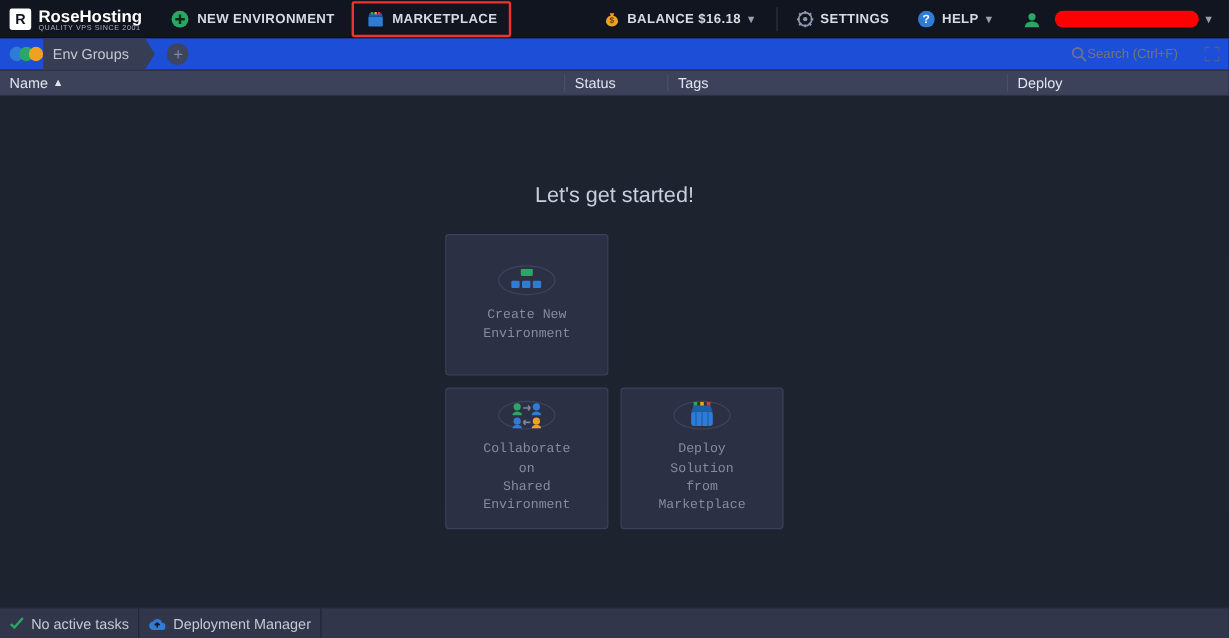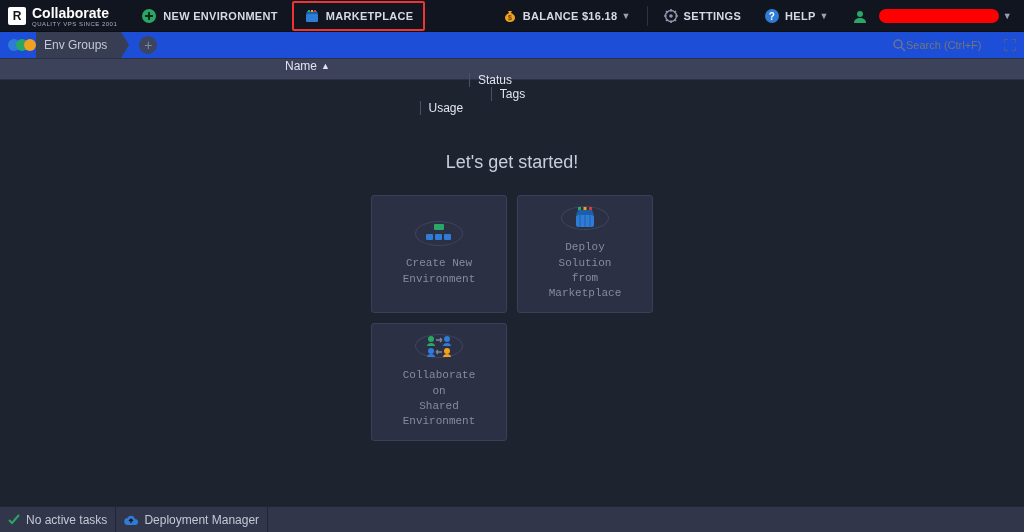--- a/index.html
+++ b/index.html
@@ -119,21 +119,20 @@
   
   .tableheader {
     height: 22px;
     background: #3c425a;
     display:flex;
     align-items:center;
     font-size: 12px;
     color:#e2e5ef;
     border-top:1px solid #2b3044;
     border-bottom:1px solid #2b3044;
-    flex-direction:column;
   }
   .th { padding: 0 8px; }
   .th-name { width: 470px; display:flex; align-items:center; }
   .th-status { width: 86px; border-left:1px solid #4a5068; }
   .th-tags { flex:1; border-left:1px solid #4a5068; }
   .th-usage { width: 185px; border-left:1px solid #4a5068; }
   .sort-arrow { margin-left:4px; font-size:9px; }
 
   
   .main {
@@ -198,21 +197,21 @@
 
   svg { display:block; }
 </style>
 </head>
 <body>
 
 <div class="topbar">
   <div class="brand">
     <span class="brand-icon">R</span>
     <span>
-      <span>Collaborate</span>
+      <span>RoseHosting</span>
       <span class="brand-sub">QUALITY VPS SINCE 2001</span>
     </span>
   </div>
 
   <div class="top-btn">
     <span class="ico">
       <svg width="16" height="16" viewBox="0 0 16 16">
           <circle cx="8" cy="8" r="7" fill="#2aa765"></circle>
           <path d="M8 4v8M4 8h8" stroke="#0b2c18" stroke-width="2"></path>
         </svg>
@@ -312,56 +311,39 @@
   </div>
 </div>
 
 <div class="tableheader">
   <div class="th th-name">
     <span>Name</span>
     <span class="sort-arrow">▲</span>
   </div>
   <div class="th th-status"><span>Status</span></div>
   <div class="th th-tags"><span>Tags</span></div>
-  <div class="th th-usage"><span>Usage</span></div>
+  <div class="th th-usage"><span>Deploy</span></div>
 </div>
 
 <div class="main">
   <div class="get-started">Let's get started!</div>
   <div class="cards">
 
     <div class="card">
       <div class="iconwrap">
         <svg width="26" height="20" viewBox="0 0 26 20">
           <rect x="8" y="0" width="10" height="6" rx="1" fill="#2aa765"></rect>
           <rect x="0" y="10" width="7" height="6" rx="1" fill="#2e7cd6"></rect>
           <rect x="9" y="10" width="7" height="6" rx="1" fill="#2e7cd6"></rect>
           <rect x="18" y="10" width="7" height="6" rx="1" fill="#2e7cd6"></rect>
         </svg>
       </div>
       <div class="label">
         <span>Create New</span><br>
         <span>Environment</span>
-      </div>
-    </div>
-
-    <div class="card">
-      <div class="iconwrap">
-        <svg width="24" height="22" viewBox="0 0 24 22">
-          <rect x="3" y="8" width="18" height="12" rx="2" fill="#2e7cd6"></rect>
-          <path d="M3 8h18l-2-5H5z" fill="#1b5fa8"></path>
-          <path d="M7 8v12M12 8v12M17 8v12" stroke="#1b5fa8" stroke-width="1"></path>
-          <rect x="5" y="0" width="3" height="3" fill="#2aa765"></rect>
-          <rect x="10.5" y="0" width="3" height="3" fill="#f0a11f"></rect>
-          <rect x="16" y="0" width="3" height="3" fill="#e33333"></rect>
-        </svg>
-      </div>
-      <div class="label">
-        <span>Deploy Solution</span><br>
-        <span>from Marketplace</span>
       </div>
     </div>
 
     <div class="card span2">
       <div class="iconwrap">
         <svg width="28" height="22" viewBox="0 0 28 22">
           <circle cx="6" cy="4" r="3" fill="#2aa765"></circle>
             <path d="M2 11c0-2 2-3 4-3s4 1 4 3z" fill="#2aa765"></path>
           <circle cx="22" cy="4" r="3" fill="#2e7cd6"></circle>
             <path d="M18 11c0-2 2-3 4-3s4 1 4 3z" fill="#2e7cd6"></path>
@@ -372,20 +354,37 @@
           <path d="M11 5h6M17 5l-2-2M17 5l-2 2" stroke="#7c839c" stroke-width="1.3" fill="none"></path>
           <path d="M17 17h-6M11 17l2-2M11 17l2 2" stroke="#7c839c" stroke-width="1.3" fill="none"></path>
         </svg>
       </div>
       <div class="label">
         <span>Collaborate on</span><br>
         <span>Shared Environment</span>
       </div>
     </div>
 
+    <div class="card">
+      <div class="iconwrap">
+        <svg width="24" height="22" viewBox="0 0 24 22">
+          <rect x="3" y="8" width="18" height="12" rx="2" fill="#2e7cd6"></rect>
+          <path d="M3 8h18l-2-5H5z" fill="#1b5fa8"></path>
+          <path d="M7 8v12M12 8v12M17 8v12" stroke="#1b5fa8" stroke-width="1"></path>
+          <rect x="5" y="0" width="3" height="3" fill="#2aa765"></rect>
+          <rect x="10.5" y="0" width="3" height="3" fill="#f0a11f"></rect>
+          <rect x="16" y="0" width="3" height="3" fill="#e33333"></rect>
+        </svg>
+      </div>
+      <div class="label">
+        <span>Deploy Solution</span><br>
+        <span>from Marketplace</span>
+      </div>
+    </div>
+
   </div>
 </div>
 
 <div class="bottombar">
   <div class="bottom-item">
     <span class="ico">
       <svg width="12" height="12" viewBox="0 0 12 12">
           <path d="M1 6l3 3 7-8" fill="none" stroke="#2aa765" stroke-width="2"></path>
         </svg>
     </span>

